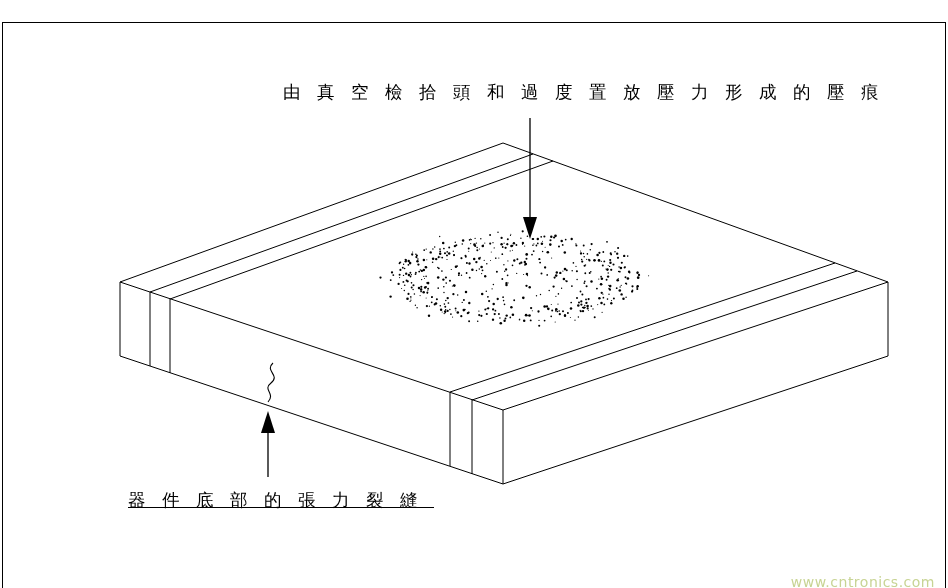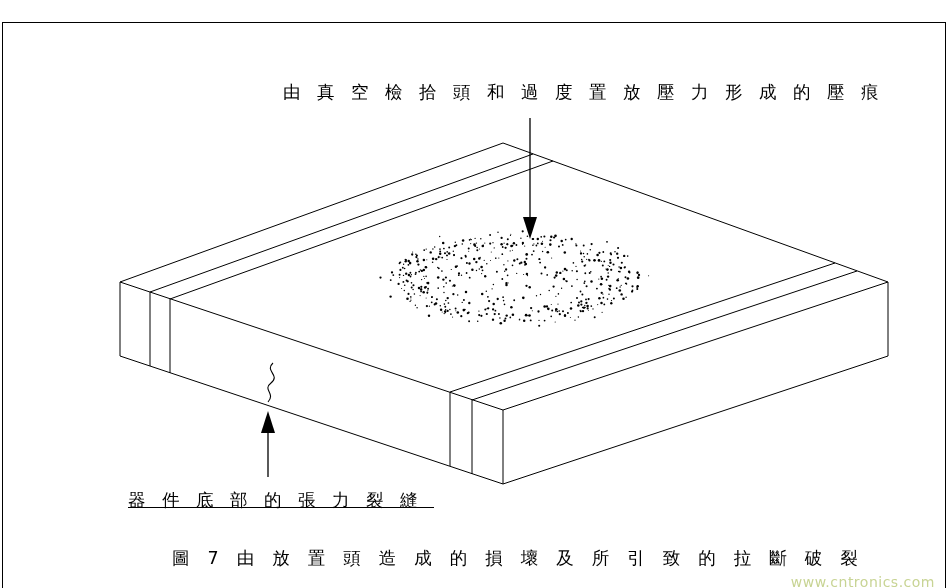--- a/index.html
+++ b/index.html
@@ -603,16 +603,15 @@
     <g>
       <line x1="268" y1="457" x2="268" y2="412" stroke="#000" stroke-width="1.3"></line>
       <polygon points="261,413 275,413 268,391" fill="#000"></polygon>
     </g>
   </svg>
 
   <div class="label top-label">由真空檢拾頭和過度置放壓力形成的壓痕</div>
 
   <div class="label bottom-label">器件底部的張力裂縫</div>
 
-  <div class="label caption">圖7由放置頭造成的損壞及所引致的拉斷破裂</div>
 
   <div class="watermark" style="color: rgb(200, 212, 148);">www.cntronics.com</div>
 </div>
 
 </body></html>

